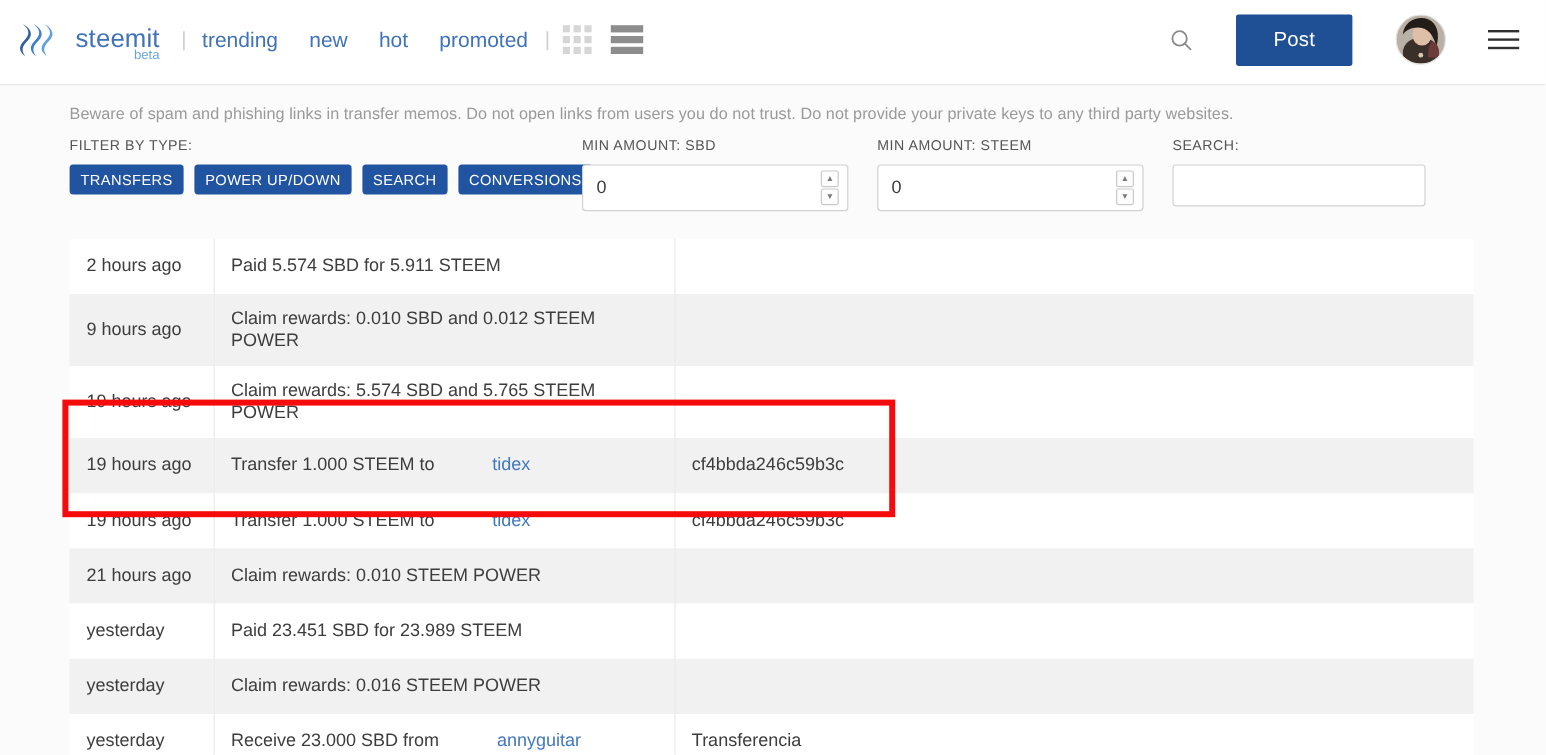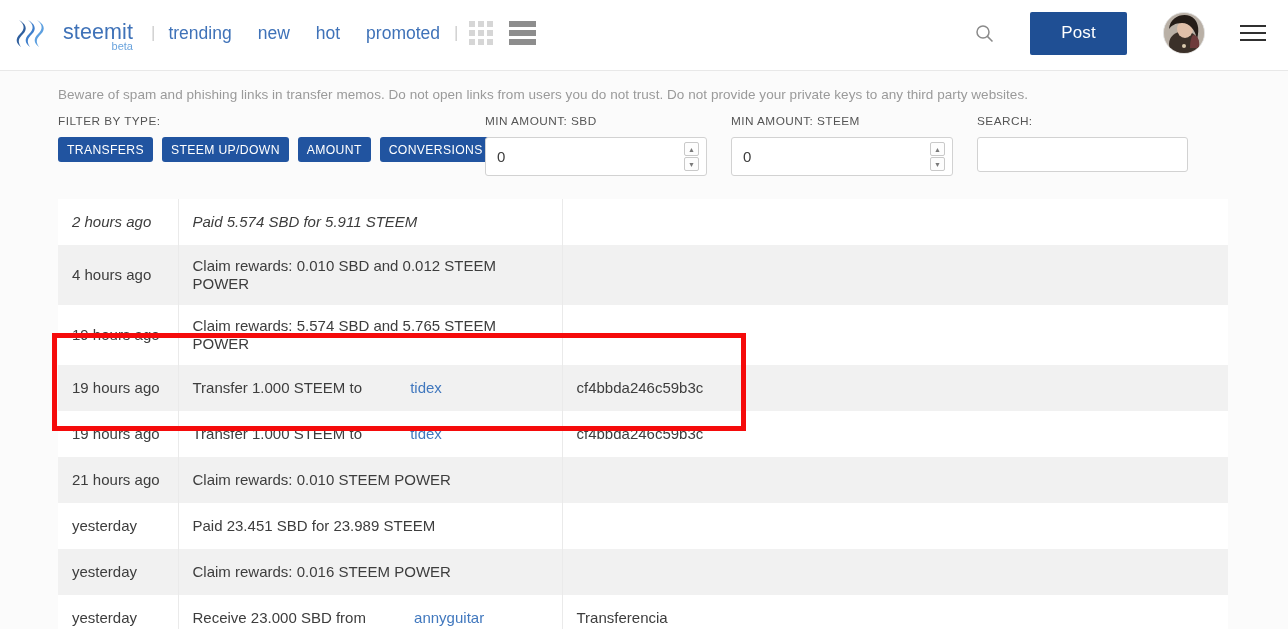--- a/index.html
+++ b/index.html
@@ -255,21 +255,21 @@
     border-right: 1px solid #eaeaea;
     line-height: 1.2;
   }
   table.tx td:last-child { border-right: none; }
   table.tx tr:nth-child(odd) { background: #ffffff; }
   table.tx tr:nth-child(even) { background: #f1f1f1; }
 
   .col-time { width: 120px; }
   .col-desc { width: 384px; }
   .col-memo { width: 666px; }
-  table.tx tr.first-row td { border-right-color: transparent; font-style: italic; }
+  table.tx tr.first-row td { border-right-color: transparent; }
   table.tx tr.first-row td.col-time { border-right-color: #eaeaea; }
   table.tx tr.first-row td.col-desc { border-right-color: #eaeaea; }
 
   a.user-link { color: #4178be; text-decoration: none; cursor: pointer; margin-left: 44px; }
 
   
   .annotation-box {
     position: absolute;
     left: 52px;
     top: 134px;
@@ -357,22 +357,22 @@
 </div>
 
 <div class="warning-text">Beware of spam and phishing links in transfer memos. Do not open links from users you do not trust. Do not provide your private keys to any third party websites.</div>
 
 <div class="filterbar">
 
   <div class="filter-group">
     <span class="field-label">FILTER BY TYPE:</span>
     <div class="chip-row">
       <button class="chip">TRANSFERS</button>
-      <button class="chip">STEEM UP/DOWN</button>
-      <button class="chip">AMOUNT</button>
+      <button class="chip">POWER UP/DOWN</button>
+      <button class="chip">SEARCH</button>
       <button class="chip">CONVERSIONS</button>
     </div>
   </div>
 
   <div class="amount-group">
     <span class="field-label">MIN AMOUNT: SBD</span>
     <div class="num-wrap">
       <input class="num-input" type="text" value="0" style="">
       <span class="spinner">
         <span class="spin-btn">▲</span>
@@ -400,21 +400,21 @@
 
 <div class="table-zone">
   <table class="tx">
     <tbody id="tx-body">
         <tr class="first-row">
           <td class="col-time">2 hours ago</td>
           <td class="col-desc"><span>Paid 5.574 SBD for 5.911 STEEM</span></td>
           <td class="col-memo"></td>
         </tr>
         <tr>
-          <td class="col-time">4 hours ago</td>
+          <td class="col-time">9 hours ago</td>
           <td class="col-desc"><span>Claim rewards: 0.010 SBD and 0.012 STEEM POWER</span></td>
           <td class="col-memo"></td>
         </tr>
         <tr>
           <td class="col-time">19 hours ago</td>
           <td class="col-desc"><span>Claim rewards: 5.574 SBD and 5.765 STEEM POWER</span></td>
           <td class="col-memo"></td>
         </tr>
         <tr>
           <td class="col-time">19 hours ago</td>

